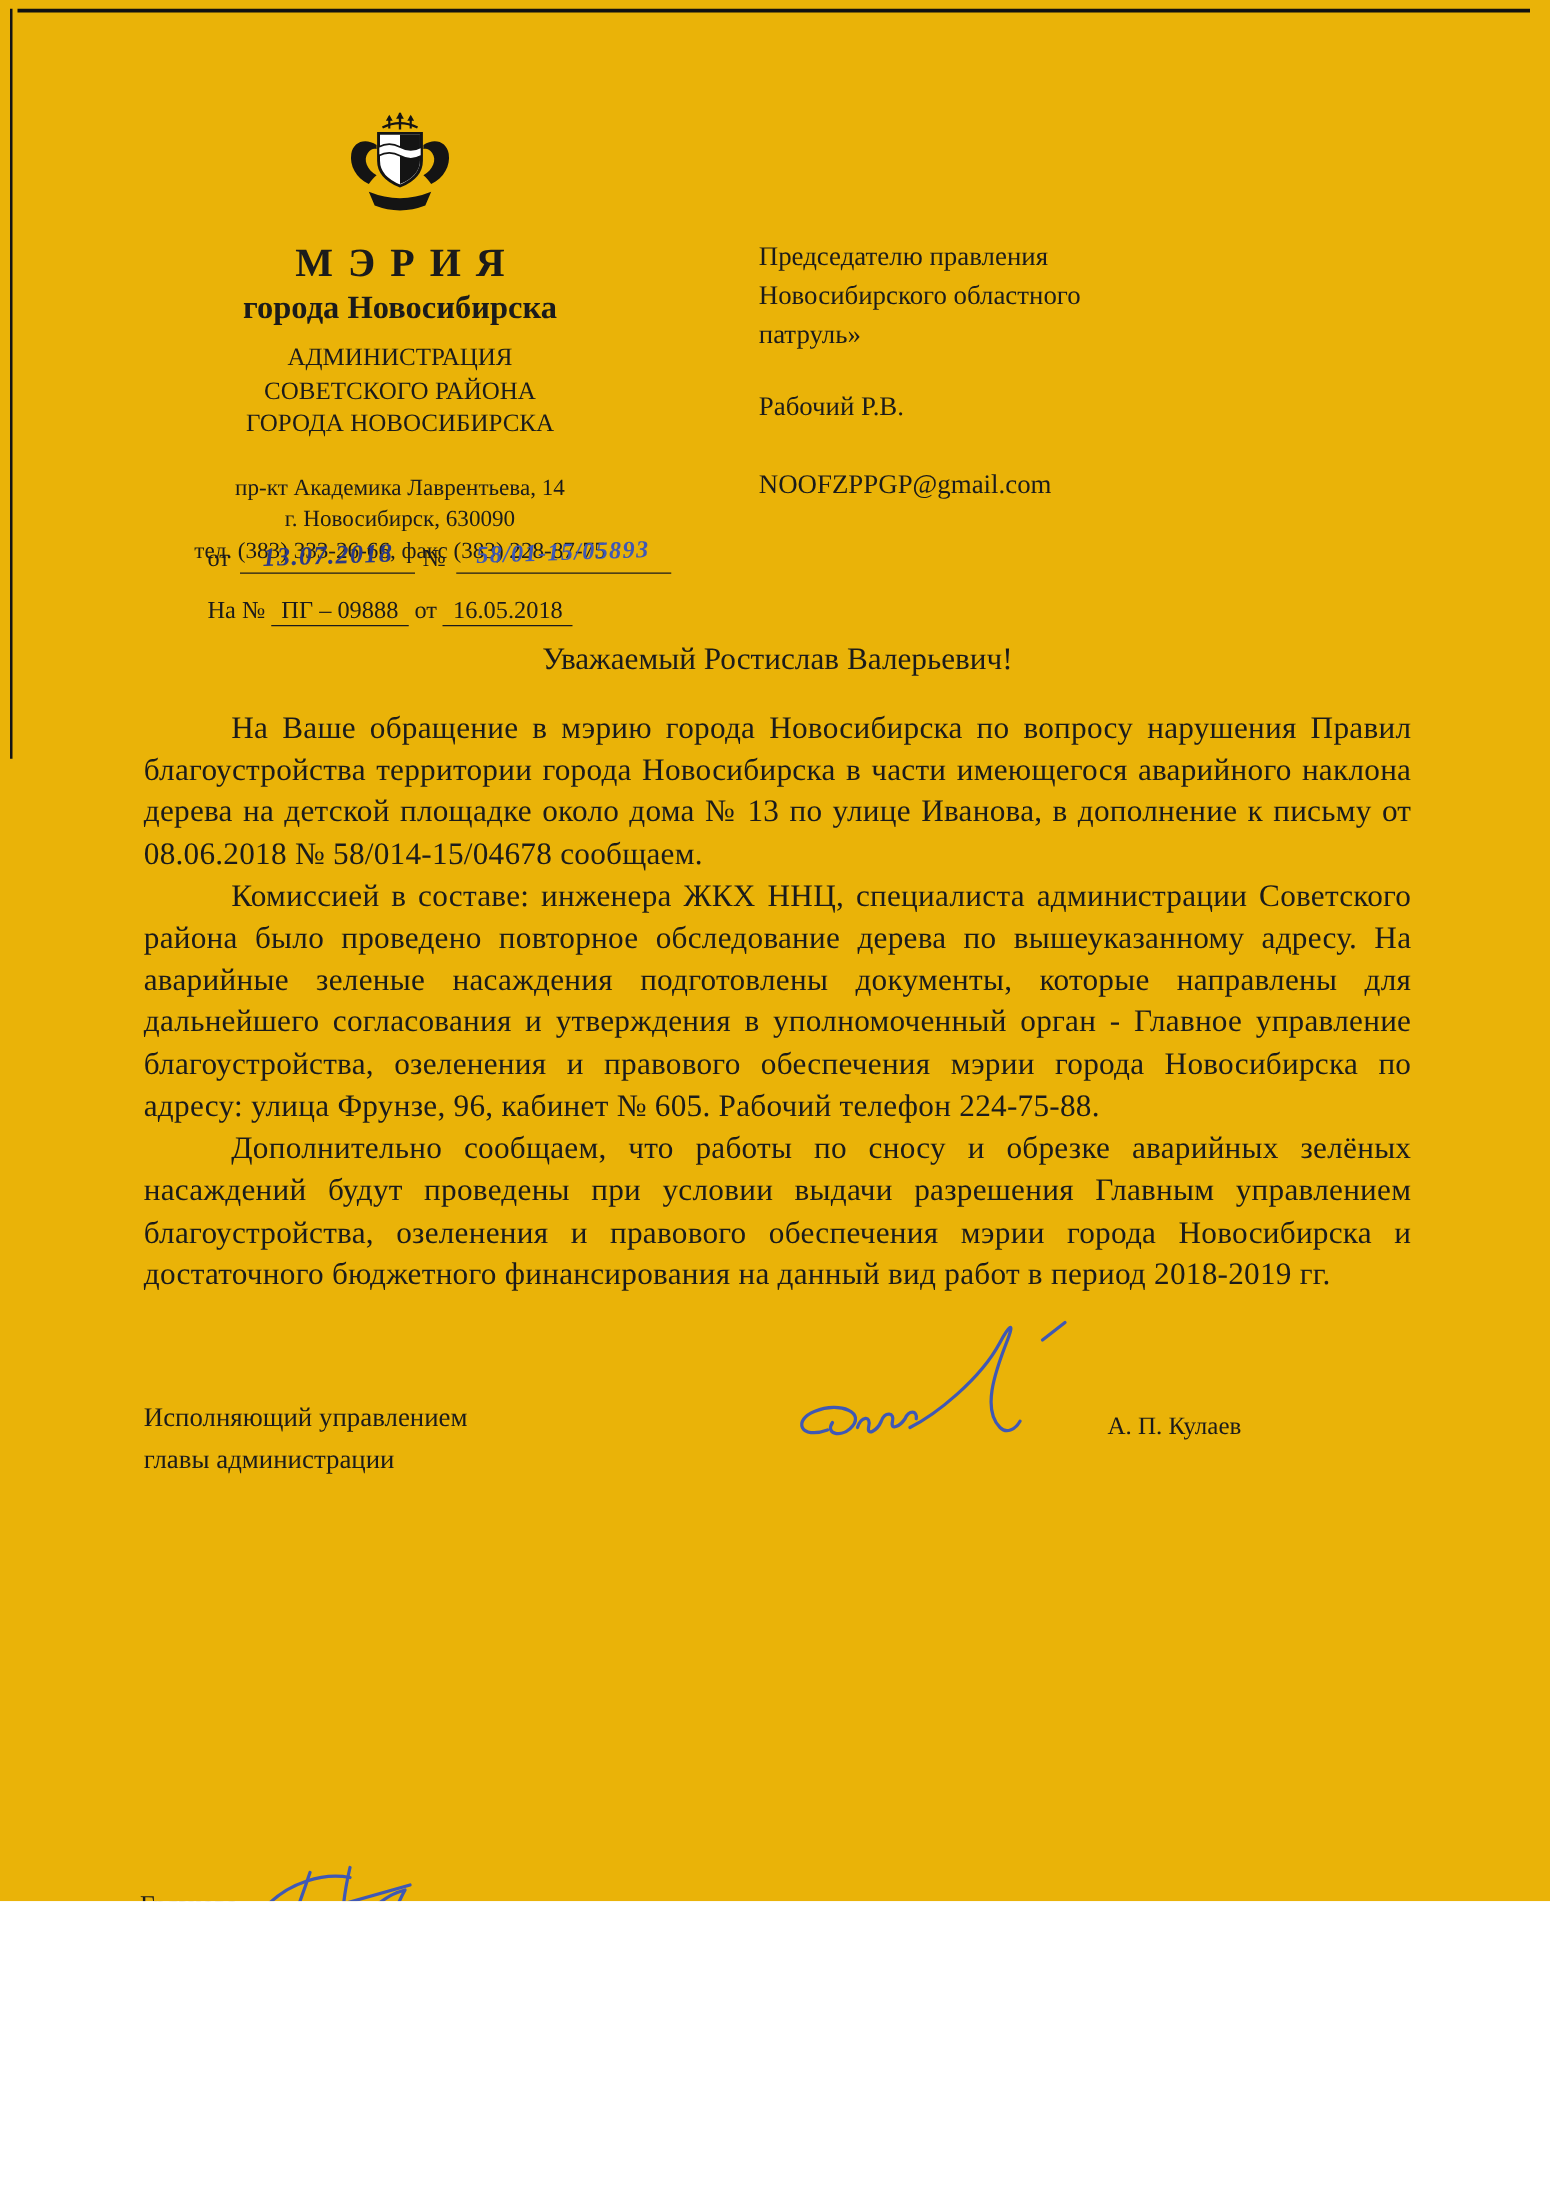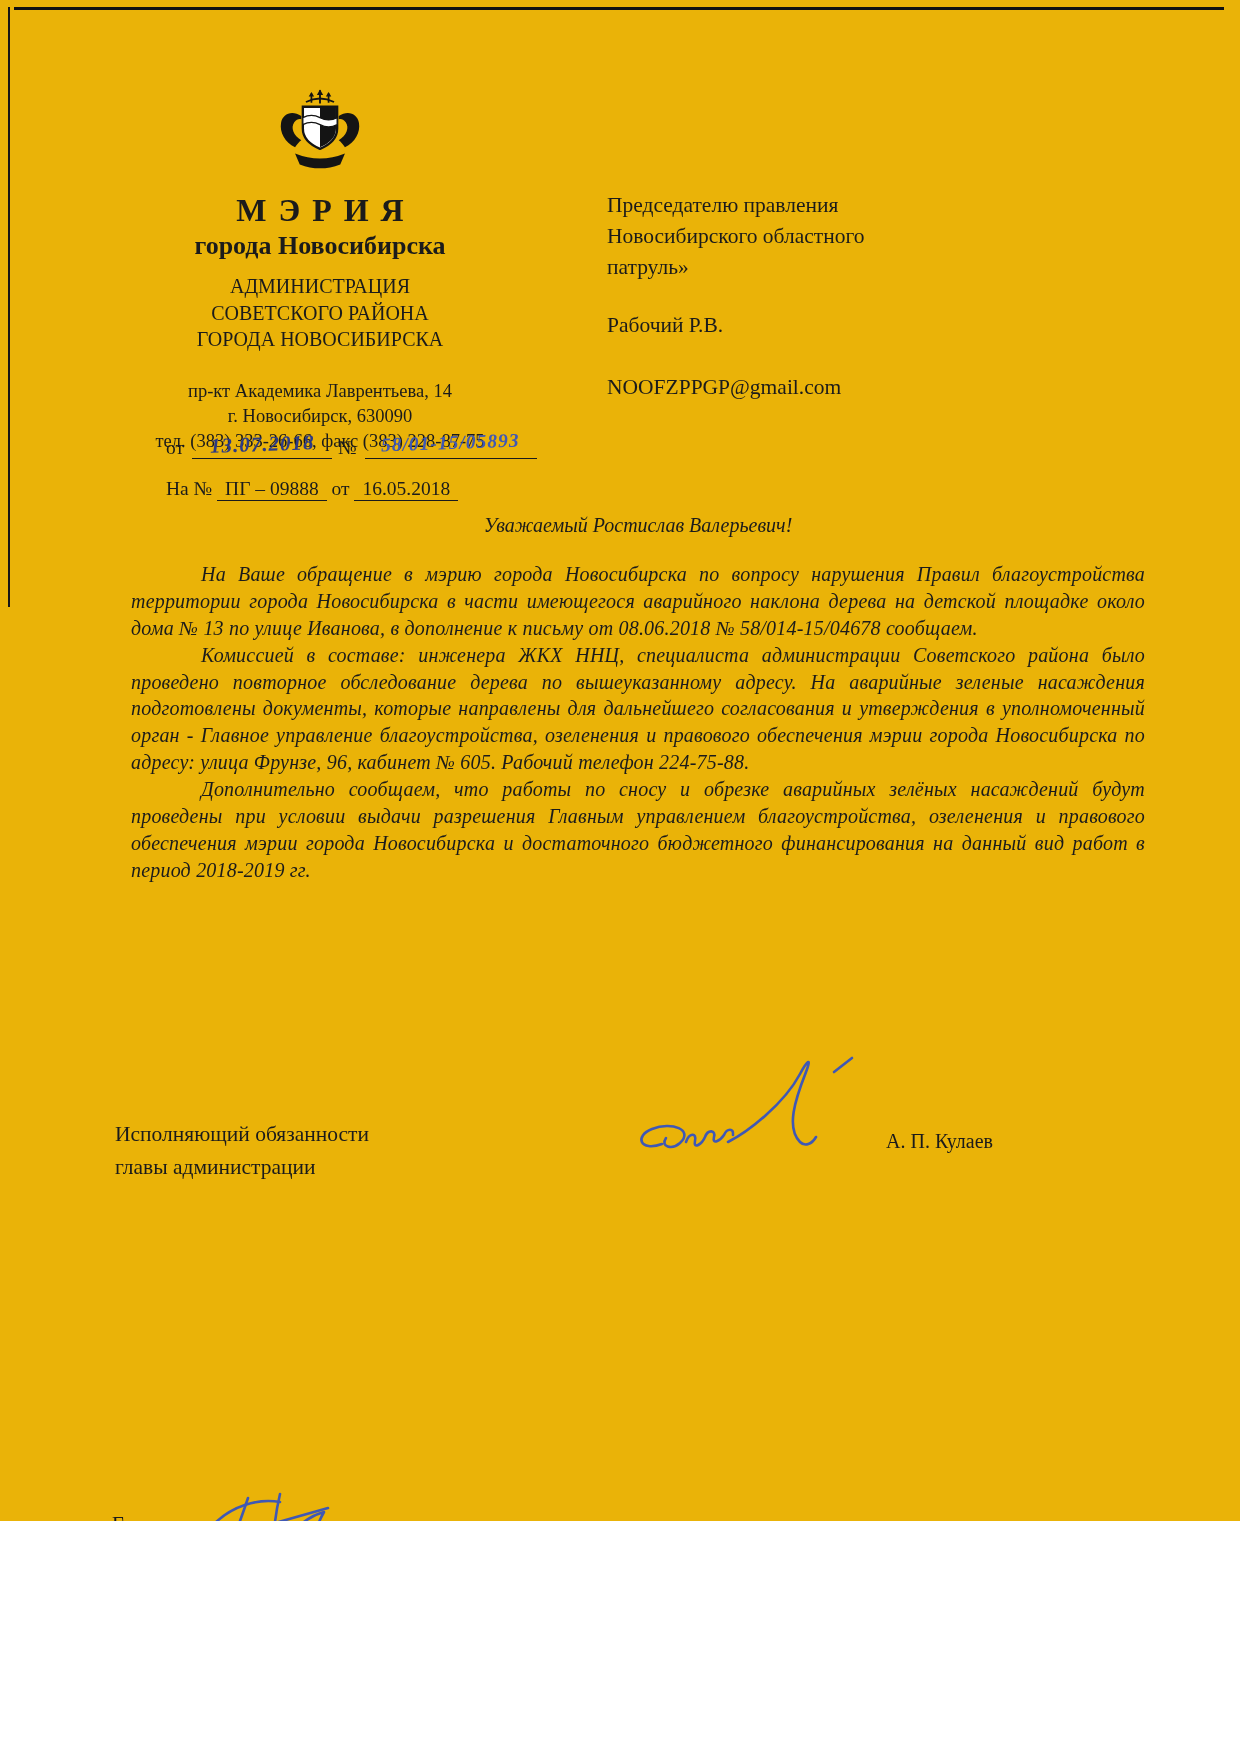--- a/index.html
+++ b/index.html
@@ -42,21 +42,21 @@
   .hw-num  { color: var(--ink-blue, #3f58b5); font-size: 19.5px; }
   .ref-line2 { margin-top: 19px; }
   .u { display: inline-block; border-bottom: 1.5px solid #1b1b1b; padding: 0 8px; }
 
   
   .recipient { position: absolute; left: 607px; top: 190px; width: 478px; font-size: 21.5px; line-height: 1.44; }
   .recipient-name  { margin-top: 27px; }
   .recipient-email { margin-top: 31px; }
 
   
-  .letter-body { position: absolute; left: 131px; top: 514px; width: 1014px; font-size: 20px; font-style: italic; }
+  .letter-body { position: absolute; left: 115px; top: 514px; width: 1014px; font-size: 25px; }
   .salutation { text-align: center; margin: 0 0 24px 0; }
   .letter-body p { margin: 0; text-align: justify; text-indent: 70px; line-height: 1.345; letter-spacing: 0.2px; }
 
   
   .sign-title { position: absolute; left: 115px; top: 1118px; font-size: 21.5px; line-height: 1.52; }
   .sign-name  { position: absolute; left: 886px; top: 1130px; font-size: 20px; }
   .sign-autograph { position: absolute; left: 628px; top: 1050px; width: 240px; height: 120px; line-height: 0; }
   .sign-autograph svg path,
   .executor-autograph svg path {
     fill: none;
@@ -131,21 +131,21 @@
   </section>
 
   <main class="letter-body">
     <div class="salutation">Уважаемый Ростислав Валерьевич!</div>
     <p>На Ваше обращение в мэрию города Новосибирска по вопросу нарушения Правил благоустройства территории города Новосибирска в части имеющегося аварийного наклона дерева на детской площадке около дома № 13 по улице Иванова, в дополнение к письму от 08.06.2018 № 58/014-15/04678 сообщаем.</p>
     <p>Комиссией в составе: инженера ЖКХ ННЦ, специалиста администрации Советского района было проведено повторное обследование дерева по вышеуказанному адресу. На аварийные зеленые насаждения подготовлены документы, которые направлены для дальнейшего согласования и утверждения в уполномоченный орган - Главное управление благоустройства, озеленения и правового обеспечения мэрии города Новосибирска по адресу: улица Фрунзе, 96, кабинет № 605. Рабочий телефон 224-75-88.</p>
     <p>Дополнительно сообщаем, что работы по сносу и обрезке аварийных зелёных насаждений будут проведены при условии выдачи разрешения Главным управлением благоустройства, озеленения и правового обеспечения мэрии города Новосибирска и достаточного бюджетного финансирования на данный вид работ в период 2018-2019 гг.</p>
   </main>
 
   <div class="sign-title">
-    <div>Исполняющий обязанности</div>
+    <div>Исполняющий управлением</div>
     <div>главы администрации</div>
   </div>
 
   <div class="sign-autograph">
     <svg viewBox="0 0 240 120" width="240" height="120" aria-hidden="true">
       <path d="M34,94 C12,102 6,86 24,79 C44,71 66,80 52,93 C44,100 32,97 38,88"></path>
       <path d="M58,92 c3,-9 11,-10 9,-1 c-2,9 7,3 10,-4 c3,-8 11,-7 9,0 c-2,8 6,4 10,-2 c3,-7 10,-7 9,0"></path>
       <path d="M100,92 C120,82 156,54 172,24 C179,11 184,6 178,22 C167,50 158,78 172,92 C177,97 184,94 188,87"></path>
       <path d="M206,22 l18,-14"></path>
     </svg>

